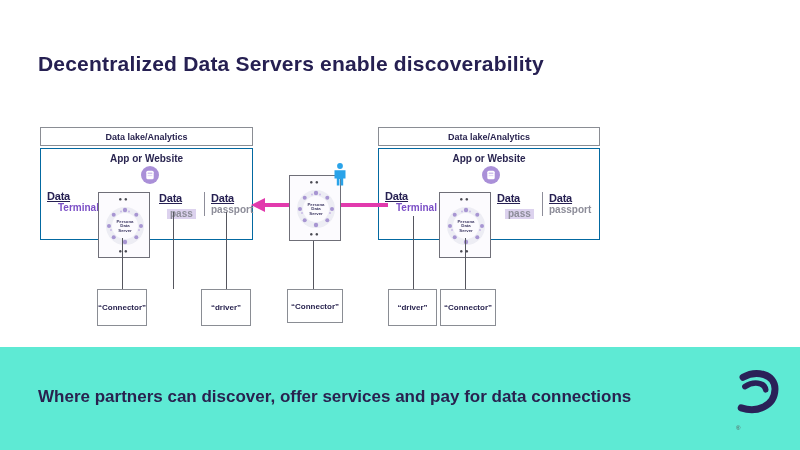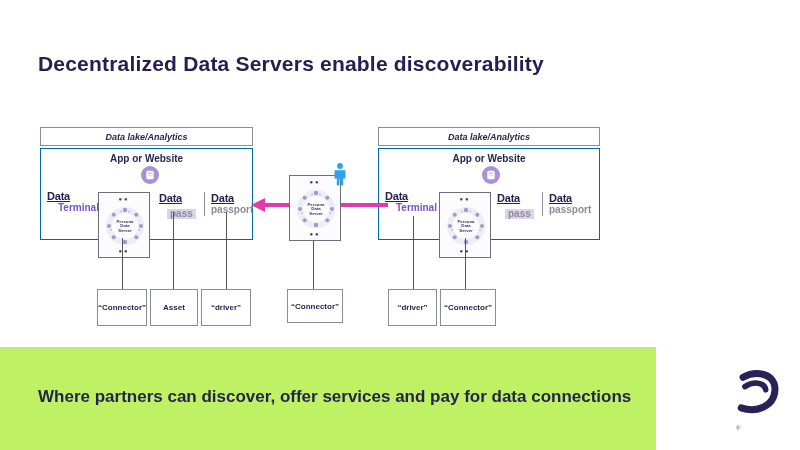--- a/index.html
+++ b/index.html
@@ -8,21 +8,21 @@
   .slide{position:relative;width:800px;height:450px;background:#ffffff;border-radius:31px;}
 
   .title{position:absolute;left:38px;top:52px;font-size:21px;font-weight:800;
          color:#262052;letter-spacing:.2px;}
 
   
   .group{position:absolute;top:127px;height:113px;z-index:0;}
   .group.left{left:40px;width:213px;}
   .group.right{left:378px;width:222px;}
   .lake-box{position:absolute;left:0;top:0;width:100%;height:19px;border:1px solid #8a8d94;
-            box-sizing:border-box;display:flex;align-items:center;justify-content:center;font-style:italic;}
+            box-sizing:border-box;display:flex;align-items:center;justify-content:center;}
   .lake-box span{font-size:9px;font-weight:700;color:#2a2550;}
   .app-box{position:absolute;left:0;top:21px;width:100%;height:92px;border:1px solid #0369a1;
            box-sizing:border-box;}
   .app-label{position:absolute;left:0;top:4px;width:100%;text-align:center;
              font-size:10px;font-weight:700;color:#2a2550;}
 
   
   .wordmark{position:absolute;line-height:1;}
   .wm-data{font-size:11px;font-weight:800;color:#262052;letter-spacing:-.2px;display:block;text-decoration:underline;}
   .wm-sub{font-size:10px;font-weight:700;display:block;margin-top:1px;}
@@ -64,21 +64,21 @@
 
   
   .vline{position:absolute;width:1px;background:#55565e;z-index:0;}
 
   
   .label-box{position:absolute;top:289px;height:37px;background:#fff;border:1px solid #8a8d94;
              box-sizing:border-box;display:flex;align-items:center;justify-content:center;
              font-size:8px;font-weight:700;color:#2a2550;z-index:2;}
 
   
-  .footer-band{position:absolute;left:0;top:347px;width:656px;height:103px;background:#bef264;}
+  .footer-band{position:absolute;left:0;top:347px;width:800px;height:103px;background:#5eead4;}
   .footer-text{position:absolute;left:38px;top:40px;font-size:17px;font-weight:800;color:#29224f;}
   .d-logo{position:absolute;left:733px;top:22px;width:46px;height:50px;}
   .reg-mark{position:absolute;left:3px;top:56px;font-size:6px;color:#555;}
 </style>
 </head>
 <body>
 
 <div class="slide">
 
   <div class="title">Decentralized Data Servers enable discoverability</div>
@@ -236,21 +236,20 @@
   </svg>
 
   <div class="vline" style="left:122px;top:238px;height:51px;"></div>
   <div class="vline" style="left:173px;top:212px;height:77px;"></div>
   <div class="vline" style="left:226px;top:212px;height:77px;"></div>
   <div class="vline" style="left:313px;top:241px;height:48px;"></div>
   <div class="vline" style="left:413px;top:216px;height:73px;"></div>
   <div class="vline" style="left:465px;top:238px;height:51px;"></div>
 
   <div class="label-box" style="left:97px;width:50px;">“Connector”</div>
-  <div class="label-box" style="left:150px;width:48px;">Asset</div>
   <div class="label-box" style="left:201px;width:50px;">“driver”</div>
   <div class="label-box" style="left:287px;width:56px;height:34px;">“Connector”</div>
   <div class="label-box" style="left:388px;width:49px;">“driver”</div>
   <div class="label-box" style="left:440px;width:56px;">“Connector”</div>
 
   <div class="footer-band">
     <div class="footer-text">Where partners can discover, offer services and pay for data connections</div>
     <div class="d-logo">
       <svg viewBox="0 0 48 54" width="46" height="50">
         <path d="M10 9 C 24 1, 45 5, 44.5 22 C 44 40, 25 48, 8 42" fill="none" stroke="#2a2158" stroke-width="7.5" stroke-linecap="round"></path>

